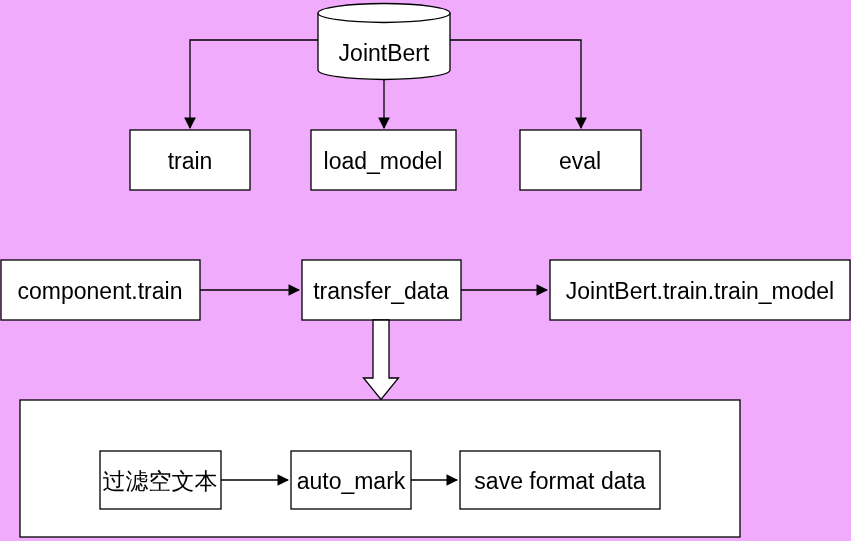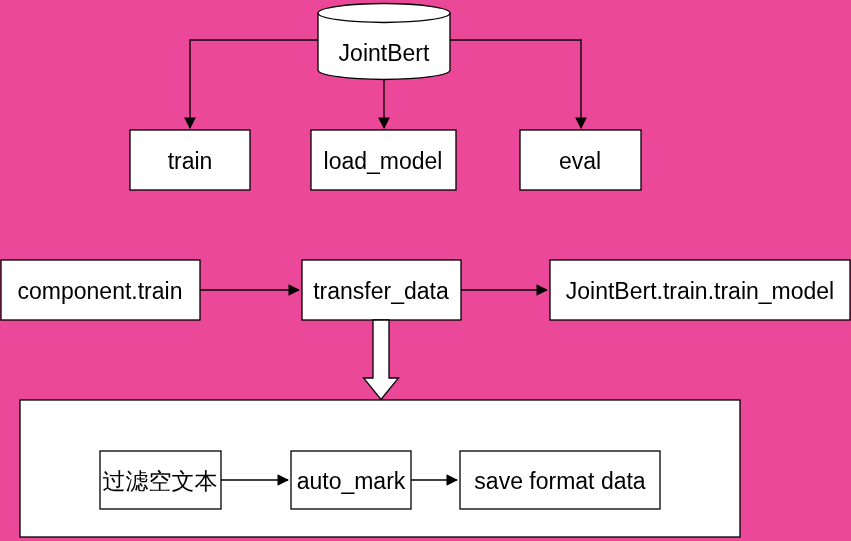--- a/index.html
+++ b/index.html
@@ -4,21 +4,21 @@
 <style>
   html, body {
     margin: 0;
     padding: 0;
     background: #ffffff;
   }
   .canvas {
     position: relative;
     width: 851px;
     height: 541px;
-    background: #ec4899;
+    background: #f0abfc;
     overflow: hidden;
   }
   svg {
     display: block;
   }
   .node-rect {
     fill: #ffffff;
     stroke: #000000;
     stroke-width: 1.3;
   }

